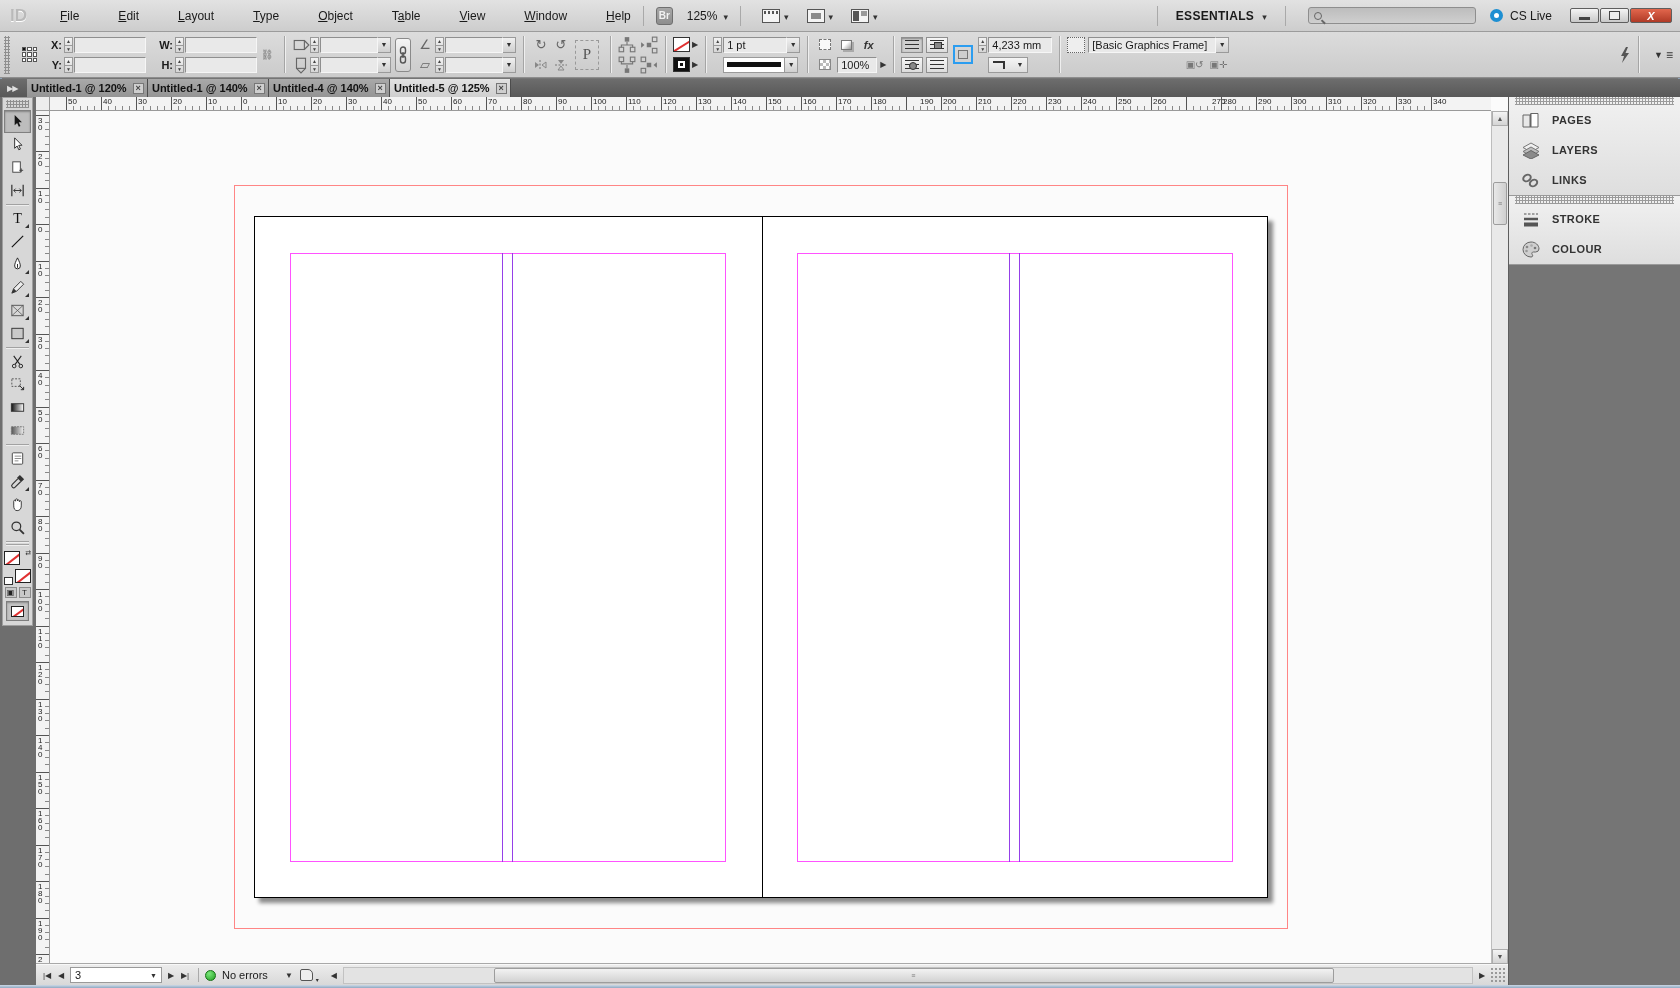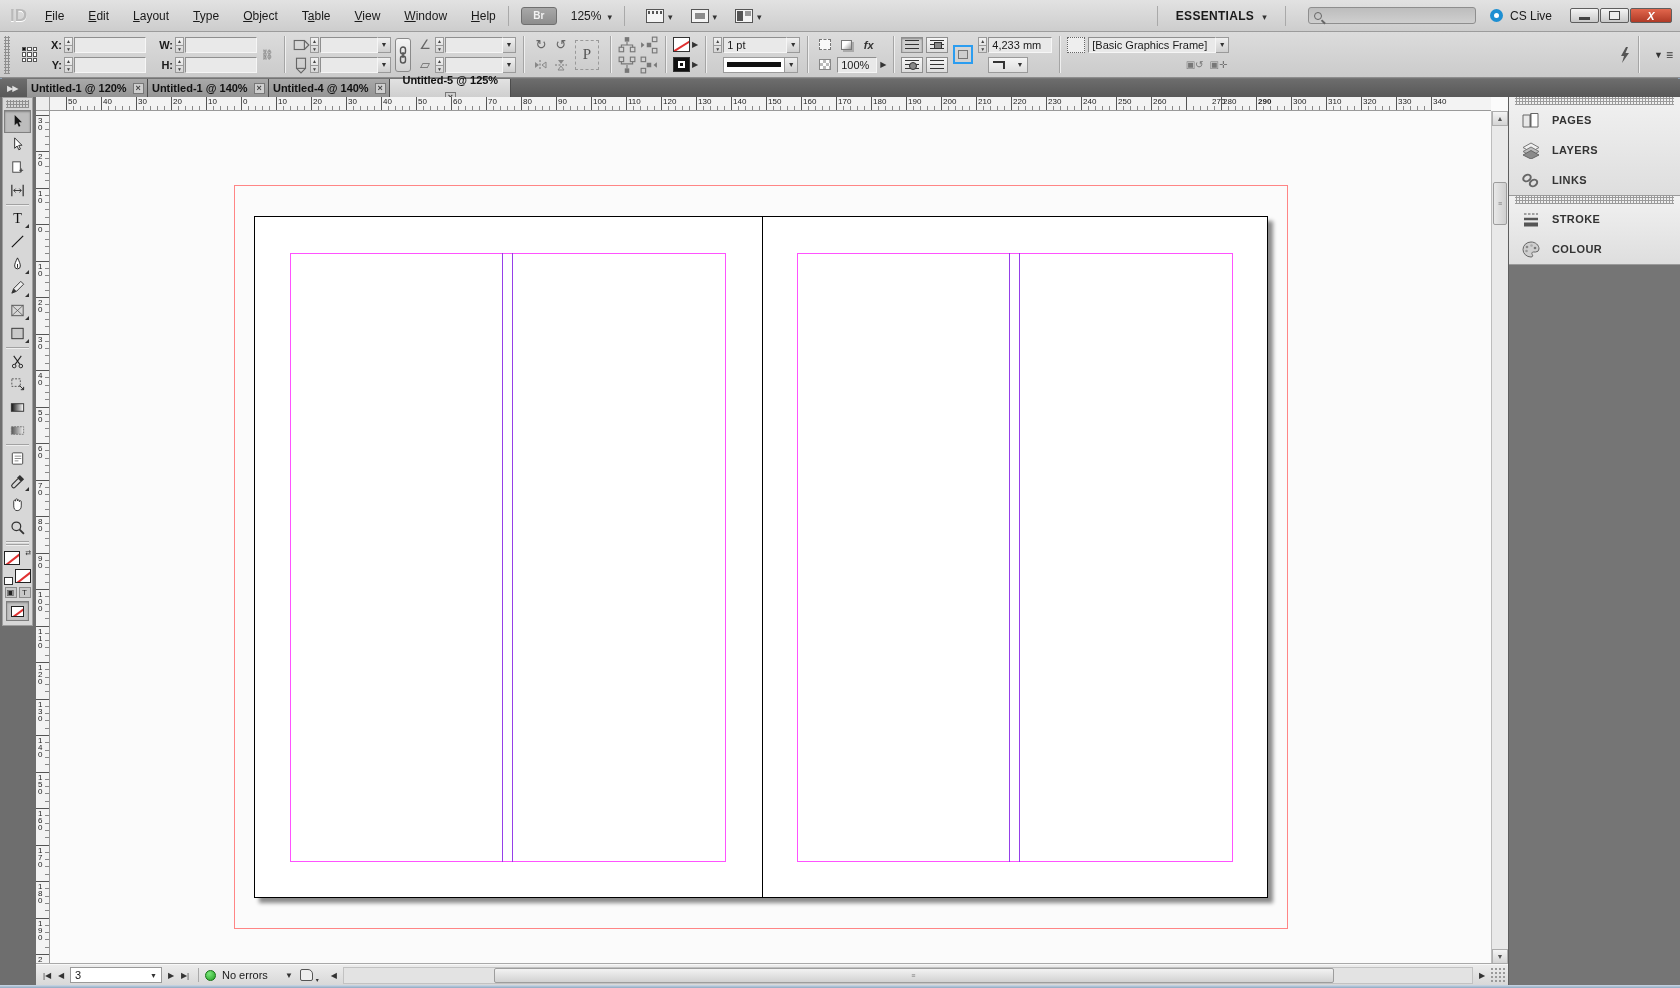--- a/index.html
+++ b/index.html
@@ -4,24 +4,24 @@
 <style>
   * { box-sizing: border-box; margin: 0; padding: 0; }
   html,body { width:1680px; height:988px; }
   body { font-family:"Liberation Sans","DejaVu Sans",sans-serif; font-size:12px; color:#1a1a1a; background:#757575; overflow:hidden; }
   .app { position:relative; width:1680px; height:988px; background:#757575; box-shadow:inset 0 0 0 2px #8fa3b8; overflow:hidden; }
 
   
   .titlebar { position:absolute; left:0; top:0; right:0; height:32px; background:linear-gradient(#e2e2e2,#cdcdcd); border-bottom:1px solid #9c9c9c; display:flex; align-items:center; padding:0 8px 0 10px; }
   .app-logo { font-weight:bold; font-size:17px; color:#b9b9b9; text-shadow:0 1px 0 #fff; margin-right:18px; letter-spacing:0; }
   .menus { display:flex; gap:24px; list-style:none; }
-  .menus li { cursor:default; }
+  .menus li { cursor:default;margin-left:15px; }
   .menus u { text-decoration:underline; }
   .tb-sep { width:1px; height:20px; background:#a9a9a9; margin:0 12px; }
-  .br-btn { width:36px; height:18px; background:linear-gradient(#a8a8a8,#8d8d8d); border:1px solid #6f6f6f; border-radius:3px; color:#f2f2f2; font-size:10px; font-weight:bold; display:flex; align-items:center; justify-content:center; }
+  .br-btn { width:17px; height:18px; background:linear-gradient(#a8a8a8,#8d8d8d); border:1px solid #6f6f6f; border-radius:3px; color:#f2f2f2; font-size:10px; font-weight:bold; display:flex; align-items:center; justify-content:center; }
   .zoom-combo { display:flex; align-items:center; gap:6px; margin-left:14px; }
   .caret:after { content:"▾"; font-size:9px; color:#333; }
   .tb-iconbtn { display:flex; align-items:center; gap:4px; margin:0 9px; }
   .tb-ic { width:18px; height:14px; border:1px solid #555; background:#f4f4f4; position:relative; }
   .tb-ic.viewopt:before { content:""; position:absolute; left:1px; top:1px; right:1px; height:3px; background:repeating-linear-gradient(90deg,#555 0 2px,transparent 2px 4px); }
   .tb-ic.scrmode:before { content:""; position:absolute; left:3px; top:3px; right:3px; bottom:3px; background:#8b8b8b; }
   .tb-ic.arrange:before { content:""; position:absolute; left:1px; top:1px; width:6px; bottom:1px; background:#555; }
   .tb-ic.arrange:after { content:""; position:absolute; left:9px; top:1px; right:1px; height:5px; background:#999; }
   .spacer { flex:1; }
   .workspace { font-weight:bold; font-size:12px; letter-spacing:.3px; display:flex; align-items:center; gap:8px; margin:0 6px; }
@@ -83,21 +83,21 @@
   .objstyle-ic { width:18px; height:16px; border:1px dotted #666; background:#eee; margin-right:3px; }
   .mini2 { display:flex; gap:6px; justify-content:flex-end; font-size:10px; color:#777; }
   .boltwrap { display:flex; align-items:center; }
   .pmenu { font-size:9px; color:#333; letter-spacing:1px; display:flex; align-items:center; gap:2px; margin-left:8px; }
   .pmenu .bars { font-size:12px; }
 
   
   .tabbar { position:absolute; left:0; top:79px; right:0; height:18px; background:linear-gradient(#6d6d6d,#585858); display:flex; align-items:flex-end; }
   .tab-overflow { color:#e0e0e0; font-size:8px; letter-spacing:-1px; margin:0 10px 4px 7px; }
   .tab { width:121px; height:18px; display:flex; align-items:center; justify-content:center; gap:6px; font-size:11px; font-weight:bold; color:#111; background:linear-gradient(#a9a9a9,#949494); border-right:1px solid #4c4c4c; cursor:default; }
-  .tab.active { background:linear-gradient(#e2e2e2,#cfcfcf);flex-direction:column; }
+  .tab.active { background:linear-gradient(#e2e2e2,#cfcfcf); }
   .tab-close { width:11px; height:11px; border:1px solid #777; background:#cfcfcf; font-size:9px; line-height:9px; text-align:center; color:#444; }
 
   
   .main { position:absolute; left:0; top:97px; right:0; bottom:0; }
   .tools-col { position:absolute; left:0; top:0; bottom:0; width:36px; background:#6e6e6e; }
   .tools-panel { position:absolute; left:2px; top:0; width:31px; background:#d7d7d7; border:1px solid #9e9e9e; padding-bottom:4px; }
   .tools-grip { height:8px; background-image:radial-gradient(#909090 1px,transparent 1.1px); background-size:3px 3px; margin:2px 3px; }
   .tool { width:27px; height:23px; margin:0 auto; display:flex; align-items:center; justify-content:center; position:relative; }
   .tool.active { background:#bdbdbd; border:1px solid #808080; box-shadow:inset 0 1px 2px rgba(0,0,0,.3); }
   .tool.flyout:after { content:""; position:absolute; right:2px; bottom:2px; border-left:4px solid transparent; border-bottom:4px solid #333; }
@@ -803,21 +803,21 @@
           <span class="htick-minor" style="left: 800px;"></span>
           <span class="htick-minor" style="left: 807px;"></span>
           <span class="htick-minor" style="left: 814px;"></span>
           <span class="htick-major" style="left: 821px;"></span>
           <span class="hnum" style="left: 823px;">180</span>
           <span class="htick-minor" style="left: 828px;"></span>
           <span class="htick-minor" style="left: 835px;"></span>
           <span class="htick-minor" style="left: 842px;"></span>
           <span class="htick-minor" style="left: 849px;"></span>
           <span class="htick-major" style="left: 856px;"></span>
-          <span class="hnum" style="left: 858px;">190</span>
+          <span class="hnum" style="left: 858px; padding-left: 12px;">190</span>
           <span class="htick-minor" style="left: 863px;"></span>
           <span class="htick-minor" style="left: 870px;"></span>
           <span class="htick-minor" style="left: 877px;"></span>
           <span class="htick-minor" style="left: 884px;"></span>
           <span class="htick-major" style="left: 891px;"></span>
           <span class="hnum" style="left: 893px;">200</span>
           <span class="htick-minor" style="left: 898px;"></span>
           <span class="htick-minor" style="left: 905px;"></span>
           <span class="htick-minor" style="left: 912px;"></span>
           <span class="htick-minor" style="left: 919px;"></span>
@@ -863,21 +863,21 @@
           <span class="htick-minor" style="left: 1150px;"></span>
           <span class="htick-minor" style="left: 1157px;"></span>
           <span class="htick-minor" style="left: 1164px;"></span>
           <span class="htick-major" style="left: 1171px;"></span>
           <span class="hnum" style="left: 1173px;">280</span>
           <span class="htick-minor" style="left: 1178px;"></span>
           <span class="htick-minor" style="left: 1185px;"></span>
           <span class="htick-minor" style="left: 1192px;"></span>
           <span class="htick-minor" style="left: 1199px;"></span>
           <span class="htick-major" style="left: 1206px;"></span>
-          <span class="hnum" style="left: 1208px; font-weight: bold;">290</span>
+          <span class="hnum" style="left: 1208px;">290</span>
           <span class="htick-minor" style="left: 1213px;"></span>
           <span class="htick-minor" style="left: 1220px;"></span>
           <span class="htick-minor" style="left: 1227px;"></span>
           <span class="htick-minor" style="left: 1234px;"></span>
           <span class="htick-major" style="left: 1241px;"></span>
           <span class="hnum" style="left: 1243px;">300</span>
           <span class="htick-minor" style="left: 1248px;"></span>
           <span class="htick-minor" style="left: 1255px;"></span>
           <span class="htick-minor" style="left: 1262px;"></span>
           <span class="htick-minor" style="left: 1269px;"></span>

